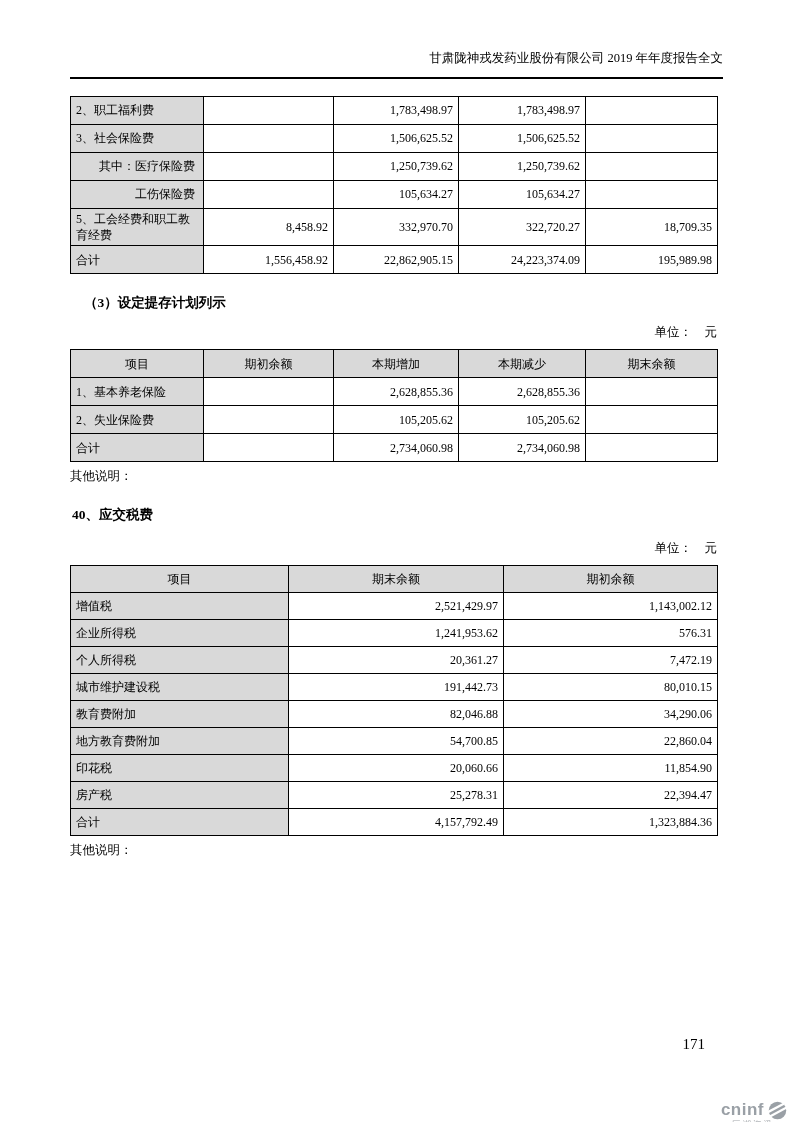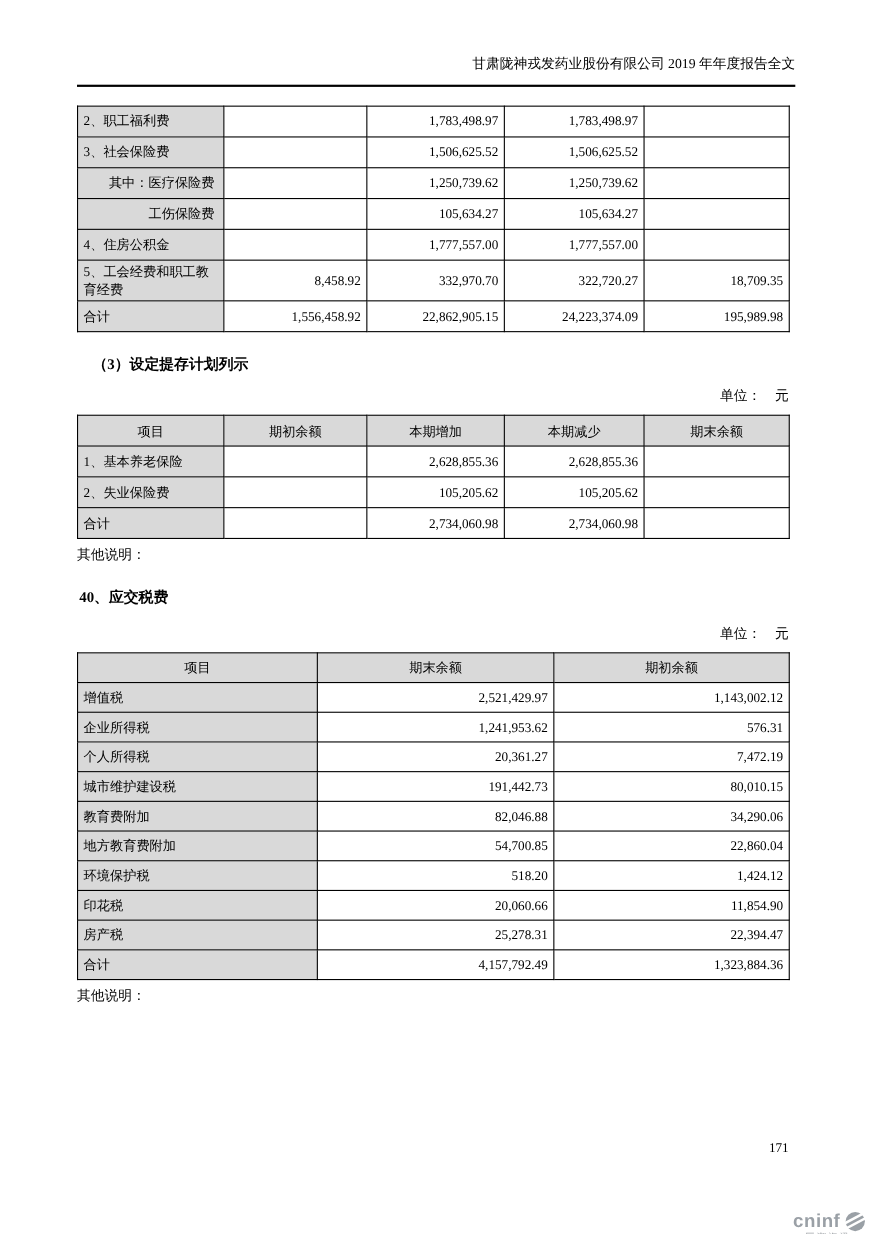--- a/index.html
+++ b/index.html
@@ -28,21 +28,21 @@
   th.hdr{background:#d9d9d9;text-align:center;}
 
   .sec-heading{font-weight:bold;font-size:13.5px;line-height:17px;}
   .h-plan{margin-top:20px;padding-left:14px;}
   .h-tax{margin-top:22px;padding-left:2px;}
   .unit{width:647px;text-align:right;font-size:12.5px;line-height:15px;}
   .unit-plan{margin-top:14px;}
   .unit-tax{margin-top:18px;}
   .note{font-size:12.5px;line-height:15px;margin-top:7px;}
 
-  .page-num{position:absolute;top:1036px;right:76px;font-size:12px;margin-left:28px;}
+  .page-num{position:absolute;top:1036px;right:88px;font-size:15px;margin-left:28px;}
 
   .logo{position:absolute;top:1072px;right:5px;color:#9aa0a6;text-align:right;}
   .logo-top{display:flex;align-items:flex-start;justify-content:flex-end;gap:3px;height:20px;margin-top:28px;}
   .logo-brand{font-family:"Liberation Sans","DejaVu Sans",sans-serif;font-weight:bold;
               font-size:17px;color:#9aa0a6;letter-spacing:0.5px;line-height:20px;}
   .logo-sub{font-size:8.5px;letter-spacing:2px;margin-top:-1px;margin-right:14px;color:#a5a9ad;}
   .logo-url{font-size:14px;font-family:"Liberation Sans","DejaVu Sans",sans-serif;
             margin-top:1px;color:#9aa0a6;}
 </style>
 </head>
@@ -85,27 +85,20 @@
           <td class="val"></td>
         </tr>
         <tr>
           <td class="lbl indent">工伤保险费</td>
           <td class="val"></td>
           <td class="val">105,634.27</td>
           <td class="val">105,634.27</td>
           <td class="val"></td>
         </tr>
         <tr>
-          <td class="lbl">4、住房公积金</td>
-          <td class="val"></td>
-          <td class="val">1,777,557.00</td>
-          <td class="val">1,777,557.00</td>
-          <td class="val"></td>
-        </tr>
-        <tr>
           <td class="lbl">5、工会经费和职工教育经费</td>
           <td class="val">8,458.92</td>
           <td class="val">332,970.70</td>
           <td class="val">322,720.27</td>
           <td class="val">18,709.35</td>
         </tr>
         <tr>
           <td class="lbl">合计</td>
           <td class="val">1,556,458.92</td>
           <td class="val">22,862,905.15</td>
@@ -201,25 +194,20 @@
         </tr>
         <tr>
           <td class="lbl">教育费附加</td>
           <td class="val">82,046.88</td>
           <td class="val">34,290.06</td>
         </tr>
         <tr>
           <td class="lbl">地方教育费附加</td>
           <td class="val">54,700.85</td>
           <td class="val">22,860.04</td>
-        </tr>
-        <tr>
-          <td class="lbl">环境保护税</td>
-          <td class="val">518.20</td>
-          <td class="val">1,424.12</td>
         </tr>
         <tr>
           <td class="lbl">印花税</td>
           <td class="val">20,060.66</td>
           <td class="val">11,854.90</td>
         </tr>
         <tr>
           <td class="lbl">房产税</td>
           <td class="val">25,278.31</td>
           <td class="val">22,394.47</td>

